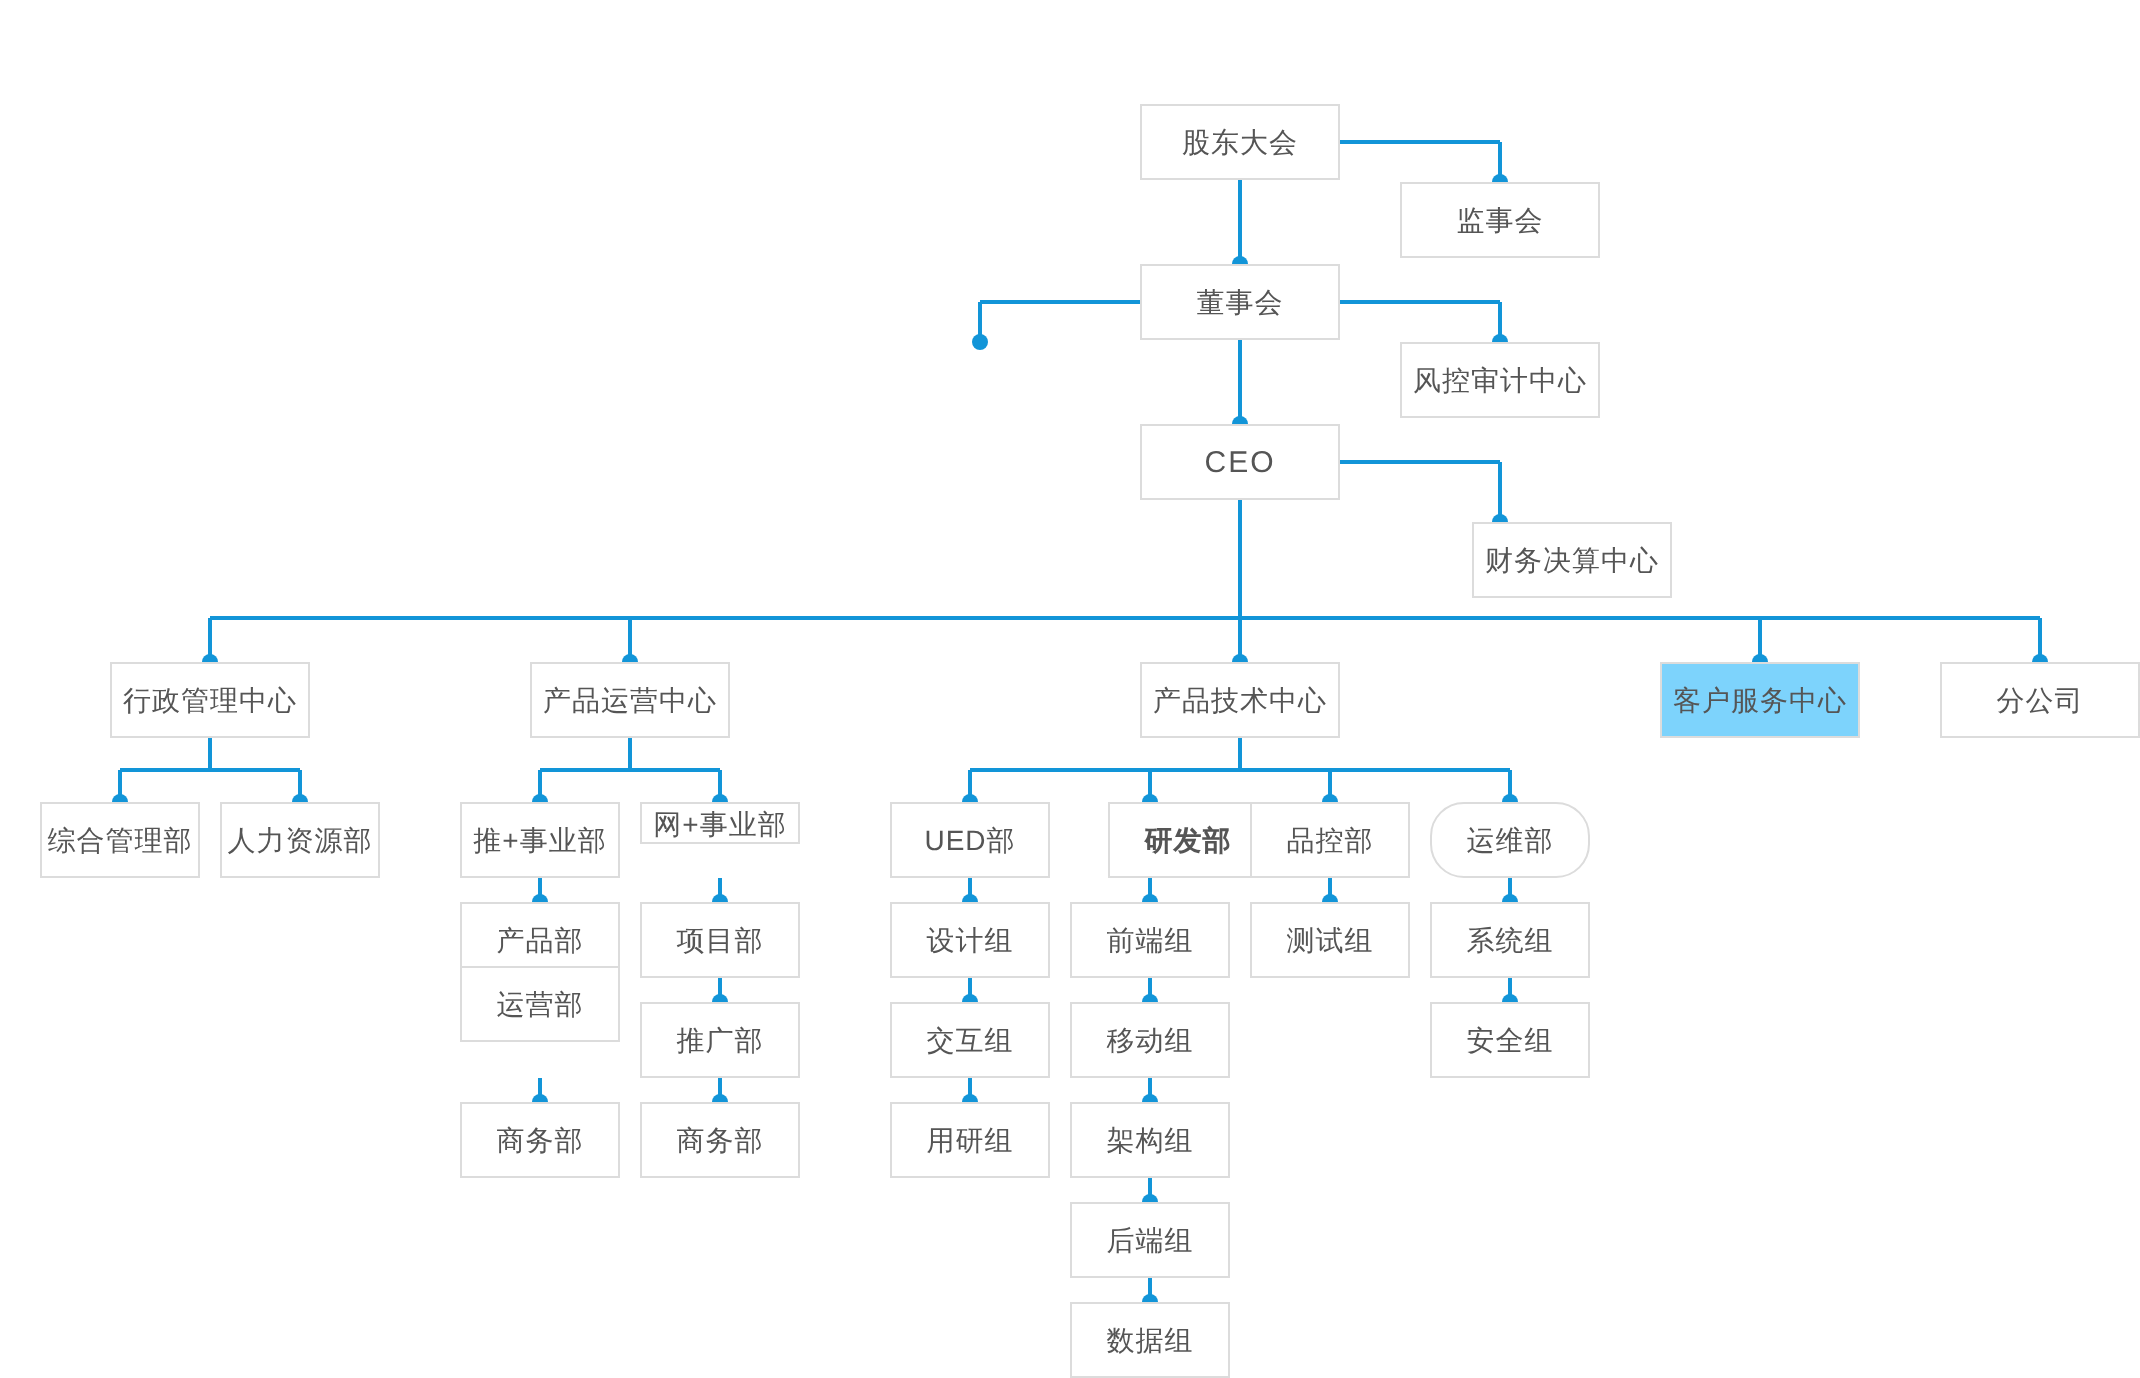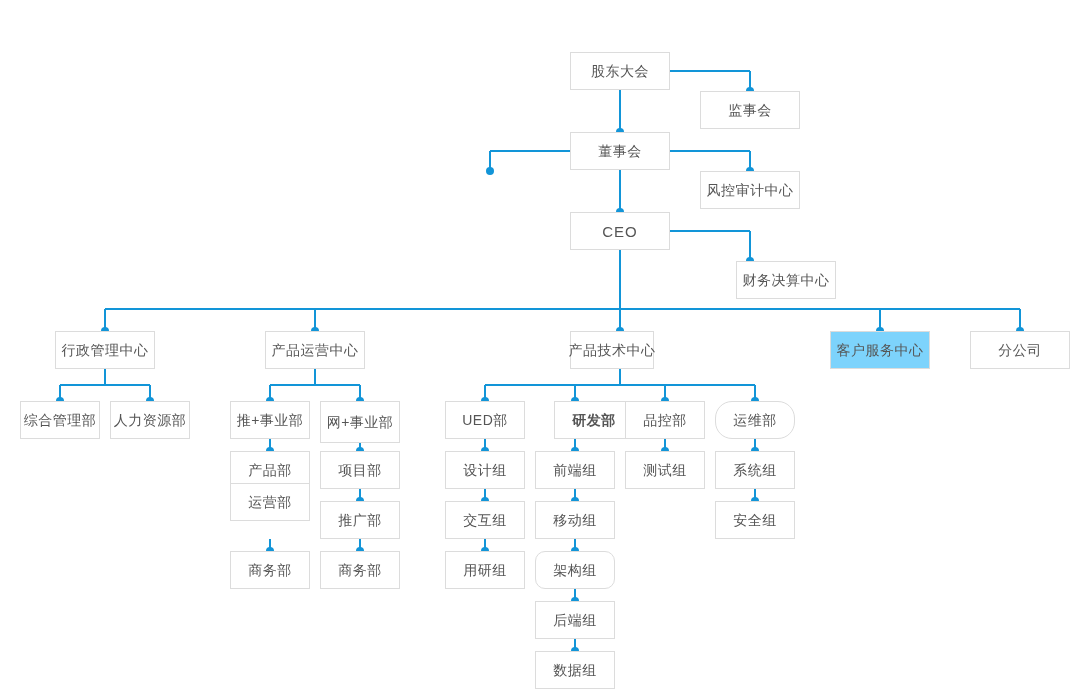--- a/index.html
+++ b/index.html
@@ -225,41 +225,41 @@
       </g>
     </svg>
 <div class="org-node" style="left: 570px; top: 52px; width: 100px; height: 38px; border-color: rgb(220, 220, 220); background: rgb(255, 255, 255); color: rgb(85, 85, 85);">股东大会</div>
     <div class="org-node" style="left: 700px; top: 91px; width: 100px; height: 38px; border-color: rgb(220, 220, 220); background: rgb(255, 255, 255); color: rgb(85, 85, 85);">监事会</div>
     <div class="org-node" style="left: 570px; top: 132px; width: 100px; height: 38px; border-color: rgb(220, 220, 220); background: rgb(255, 255, 255); color: rgb(85, 85, 85);">董事会</div>
     <div class="org-node" style="left: 700px; top: 171px; width: 100px; height: 38px; border-color: rgb(220, 220, 220); background: rgb(255, 255, 255); color: rgb(85, 85, 85);">风控审计中心</div>
     <div class="org-node latin" style="left: 570px; top: 212px; width: 100px; height: 38px; border-color: rgb(220, 220, 220); background: rgb(255, 255, 255); color: rgb(85, 85, 85);">CEO</div>
     <div class="org-node" style="left: 700px; top: 261px; width: 100px; height: 38px; border-color: rgb(220, 220, 220); background: rgb(255, 255, 255); color: rgb(85, 85, 85); margin-left: 36px;">财务决算中心</div>
     <div class="org-node" style="left: 55px; top: 331px; width: 100px; height: 38px; border-color: rgb(220, 220, 220); background: rgb(255, 255, 255); color: rgb(85, 85, 85);">行政管理中心</div>
     <div class="org-node" style="left: 265px; top: 331px; width: 100px; height: 38px; border-color: rgb(220, 220, 220); background: rgb(255, 255, 255); color: rgb(85, 85, 85);">产品运营中心</div>
-    <div class="org-node" style="left: 570px; top: 331px; width: 84px; height: 38px; border-color: rgb(220, 220, 220); background: rgb(255, 255, 255); color: rgb(85, 85, 85);">产品技术中心</div>
+    <div class="org-node" style="left: 570px; top: 331px; width: 100px; height: 38px; border-color: rgb(220, 220, 220); background: rgb(255, 255, 255); color: rgb(85, 85, 85);">产品技术中心</div>
     <div class="org-node" style="left: 830px; top: 331px; width: 100px; height: 38px; border-color: rgb(220, 220, 220); background: #7dd3fc; color: rgb(85, 85, 85);">客户服务中心</div>
     <div class="org-node" style="left: 970px; top: 331px; width: 100px; height: 38px; border-color: rgb(220, 220, 220); background: rgb(255, 255, 255); color: rgb(85, 85, 85);">分公司</div>
     <div class="org-node" style="left: 20px; top: 401px; width: 80px; height: 38px; border-color: rgb(220, 220, 220); background: rgb(255, 255, 255); color: rgb(85, 85, 85);">综合管理部</div>
     <div class="org-node" style="left: 110px; top: 401px; width: 80px; height: 38px; border-color: rgb(220, 220, 220); background: rgb(255, 255, 255); color: rgb(85, 85, 85);">人力资源部</div>
     <div class="org-node" style="left: 230px; top: 401px; width: 80px; height: 38px; border-color: rgb(220, 220, 220); background: rgb(255, 255, 255); color: rgb(85, 85, 85);">推+事业部</div>
-    <div class="org-node" style="left: 320px; top: 401px; width: 80px; height: 42px; border-color: rgb(220, 220, 220); background: rgb(255, 255, 255); color: rgb(85, 85, 85);">网+事业部</div>
+    <div class="org-node" style="left: 320px; top: 401px; width: 80px; height: 21px; border-color: rgb(220, 220, 220); background: rgb(255, 255, 255); color: rgb(85, 85, 85);">网+事业部</div>
     <div class="org-node" style="left: 230px; top: 451px; width: 80px; height: 38px; border-color: rgb(220, 220, 220); background: rgb(255, 255, 255); color: rgb(85, 85, 85);">产品部</div>
     <div class="org-node" style="left: 320px; top: 451px; width: 80px; height: 38px; border-color: rgb(220, 220, 220); background: rgb(255, 255, 255); color: rgb(85, 85, 85);">项目部</div>
     <div class="org-node" style="left: 230px; top: 483px; width: 80px; height: 38px; border-color: rgb(220, 220, 220); background: rgb(255, 255, 255); color: rgb(85, 85, 85);">运营部</div>
     <div class="org-node" style="left: 320px; top: 501px; width: 80px; height: 38px; border-color: rgb(220, 220, 220); background: rgb(255, 255, 255); color: rgb(85, 85, 85);">推广部</div>
     <div class="org-node" style="left: 230px; top: 551px; width: 80px; height: 38px; border-color: rgb(220, 220, 220); background: rgb(255, 255, 255); color: rgb(85, 85, 85);">商务部</div>
     <div class="org-node" style="left: 320px; top: 551px; width: 80px; height: 38px; border-color: rgb(220, 220, 220); background: rgb(255, 255, 255); color: rgb(85, 85, 85);">商务部</div>
     <div class="org-node" style="left: 445px; top: 401px; width: 80px; height: 38px; border-color: rgb(220, 220, 220); background: rgb(255, 255, 255); color: rgb(85, 85, 85);">UED部</div>
     <div class="org-node" style="left: 554px; top: 401px; width: 80px; height: 38px; border-color: rgb(220, 220, 220); background: rgb(255, 255, 255); color: rgb(85, 85, 85); font-weight: bold;">研发部</div>
     <div class="org-node" style="left: 625px; top: 401px; width: 80px; height: 38px; border-color: rgb(220, 220, 220); background: rgb(255, 255, 255); color: rgb(85, 85, 85);">品控部</div>
     <div class="org-node" style="left: 715px; top: 401px; width: 80px; height: 38px; border-color: rgb(220, 220, 220); background: rgb(255, 255, 255); color: rgb(85, 85, 85); border-radius: 17px;">运维部</div>
     <div class="org-node" style="left: 445px; top: 451px; width: 80px; height: 38px; border-color: rgb(220, 220, 220); background: rgb(255, 255, 255); color: rgb(85, 85, 85);">设计组</div>
     <div class="org-node" style="left: 535px; top: 451px; width: 80px; height: 38px; border-color: rgb(220, 220, 220); background: rgb(255, 255, 255); color: rgb(85, 85, 85);">前端组</div>
     <div class="org-node" style="left: 625px; top: 451px; width: 80px; height: 38px; border-color: rgb(220, 220, 220); background: rgb(255, 255, 255); color: rgb(85, 85, 85);">测试组</div>
     <div class="org-node" style="left: 715px; top: 451px; width: 80px; height: 38px; border-color: rgb(220, 220, 220); background: rgb(255, 255, 255); color: rgb(85, 85, 85);">系统组</div>
     <div class="org-node" style="left: 445px; top: 501px; width: 80px; height: 38px; border-color: rgb(220, 220, 220); background: rgb(255, 255, 255); color: rgb(85, 85, 85);">交互组</div>
     <div class="org-node" style="left: 535px; top: 501px; width: 80px; height: 38px; border-color: rgb(220, 220, 220); background: rgb(255, 255, 255); color: rgb(85, 85, 85);">移动组</div>
     <div class="org-node" style="left: 715px; top: 501px; width: 80px; height: 38px; border-color: rgb(220, 220, 220); background: rgb(255, 255, 255); color: rgb(85, 85, 85);">安全组</div>
     <div class="org-node" style="left: 445px; top: 551px; width: 80px; height: 38px; border-color: rgb(220, 220, 220); background: rgb(255, 255, 255); color: rgb(85, 85, 85);">用研组</div>
-    <div class="org-node" style="left: 535px; top: 551px; width: 80px; height: 38px; border-color: rgb(220, 220, 220); background: rgb(255, 255, 255); color: rgb(85, 85, 85); border-radius: 10px;">架构组</div>
+    <div class="org-node" style="left: 535px; top: 551px; width: 80px; height: 38px; border-color: rgb(220, 220, 220); background: rgb(255, 255, 255); color: rgb(85, 85, 85);">架构组</div>
     <div class="org-node" style="left: 535px; top: 601px; width: 80px; height: 38px; border-color: rgb(220, 220, 220); background: rgb(255, 255, 255); color: rgb(85, 85, 85);">后端组</div>
     <div class="org-node" style="left: 535px; top: 651px; width: 80px; height: 38px; border-color: rgb(220, 220, 220); background: rgb(255, 255, 255); color: rgb(85, 85, 85);">数据组</div>
   </div>
 
 </body></html>

